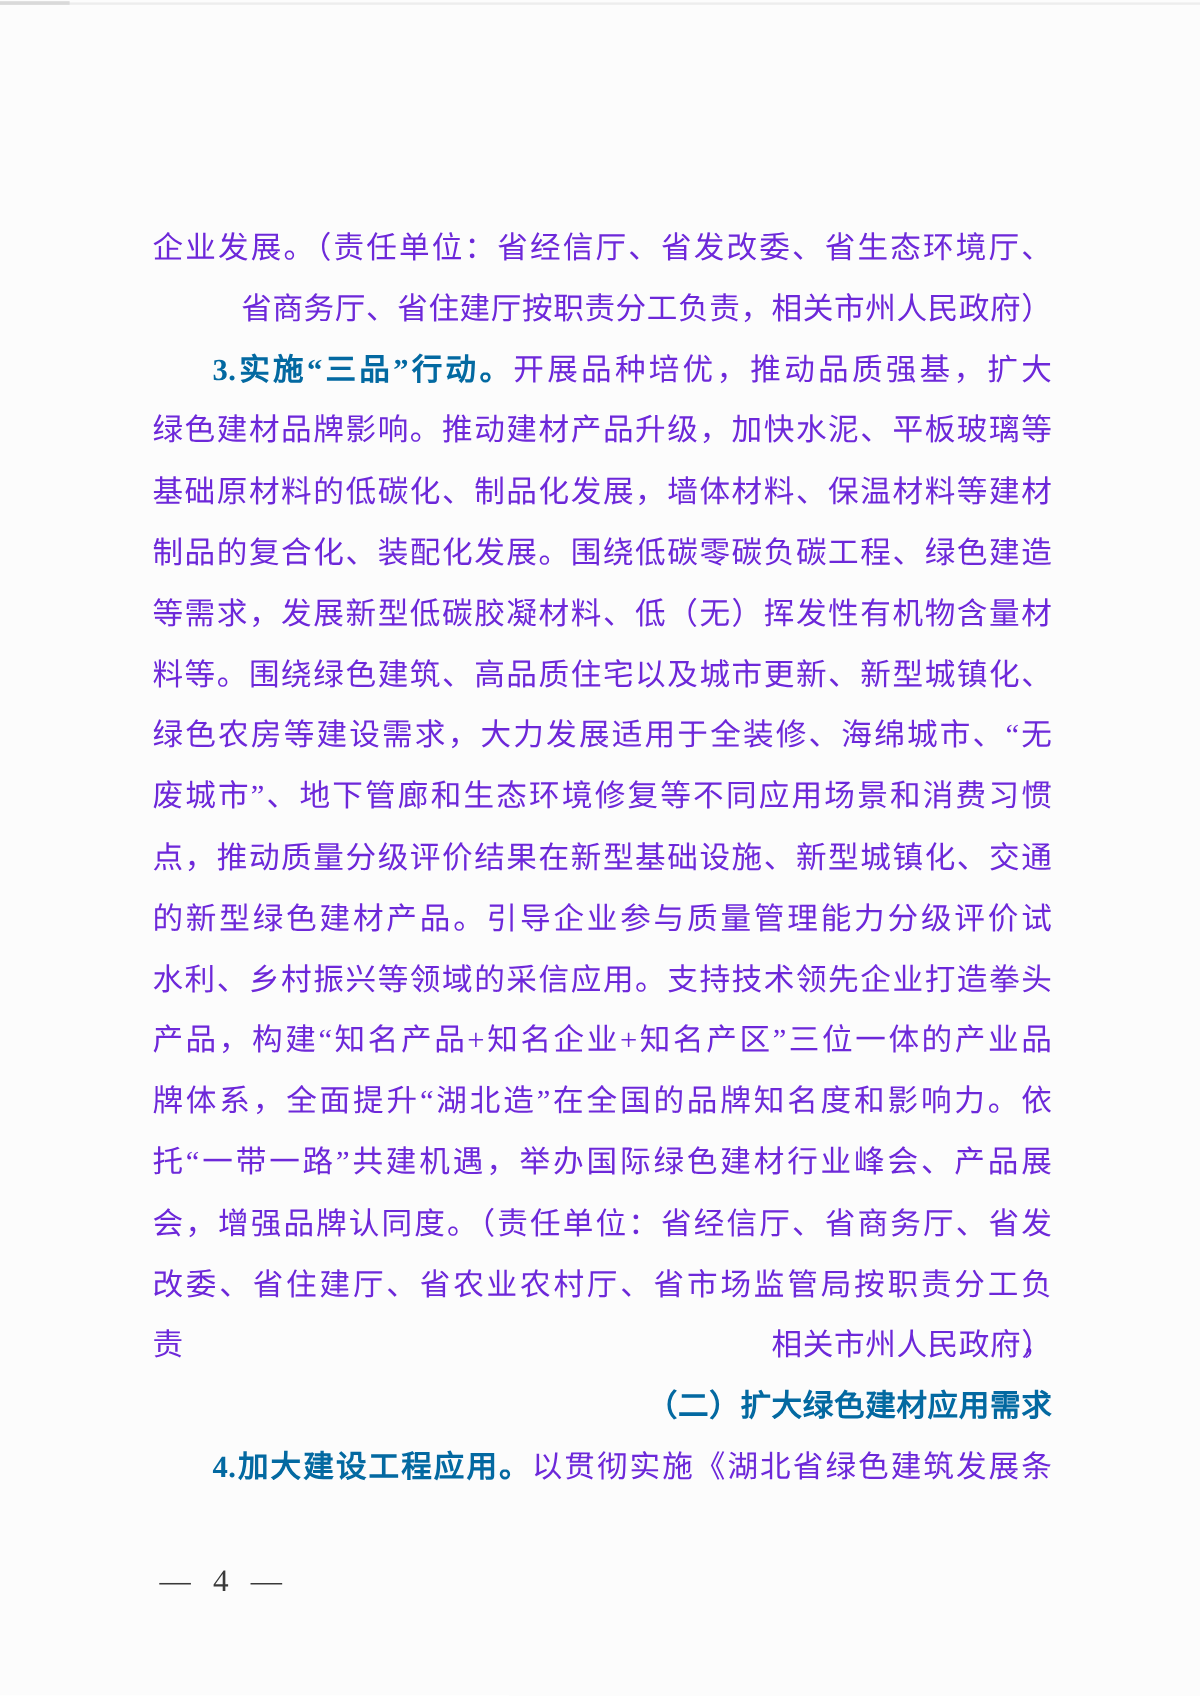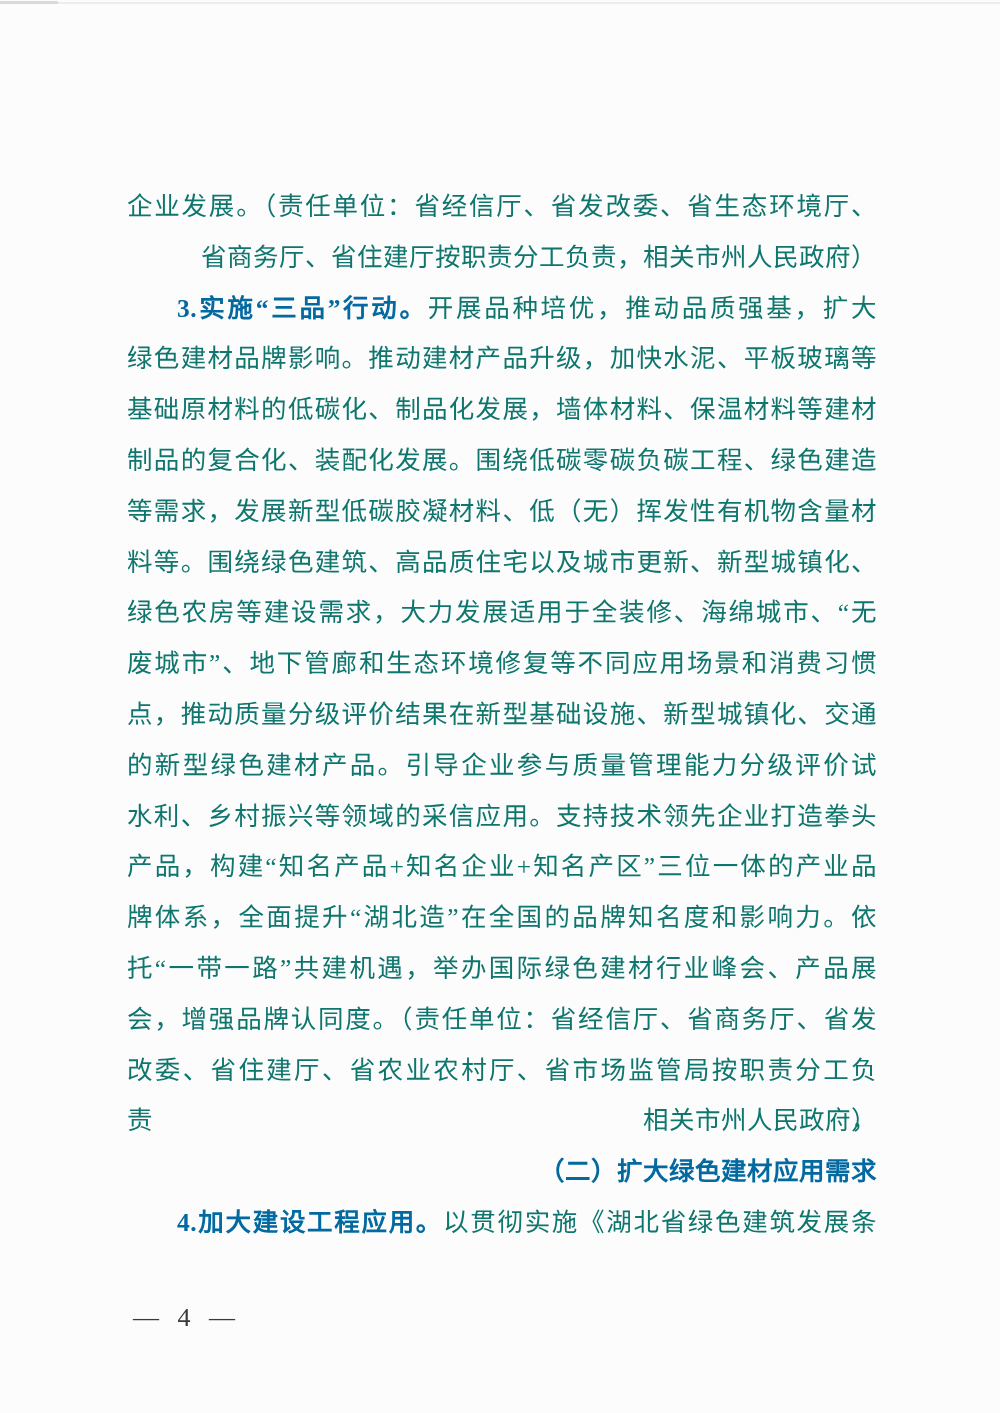--- a/index.html
+++ b/index.html
@@ -45,21 +45,21 @@
     line-height: 50.8px;
     text-align: right;
     letter-spacing: 0.5px;
   }
   .line.fill {
     text-align: justify;
     text-align-last: justify;
   }
   .line.indent-num  { text-indent: 50px; }
   .line.indent-paren { text-indent: 32px; }
-  .seg { color: #0f766e; }
+  .seg { color: #6d28d9; }
   .seg.bold {
     font-weight: 700;
     color: #0369a1;
   }
   .footer {
     position: absolute;
     top: 1298px;
     left: 133px;
     height: 40px;
     line-height: 40px;

